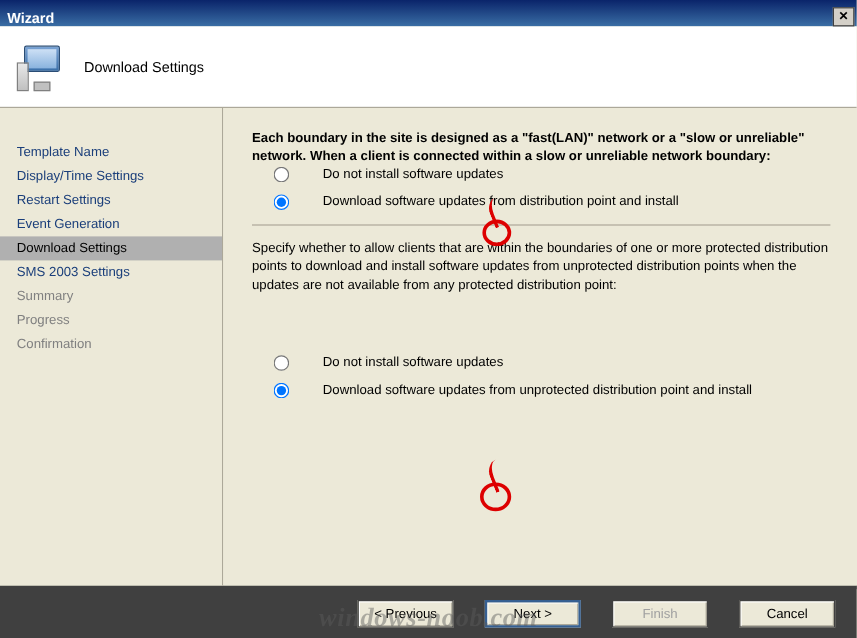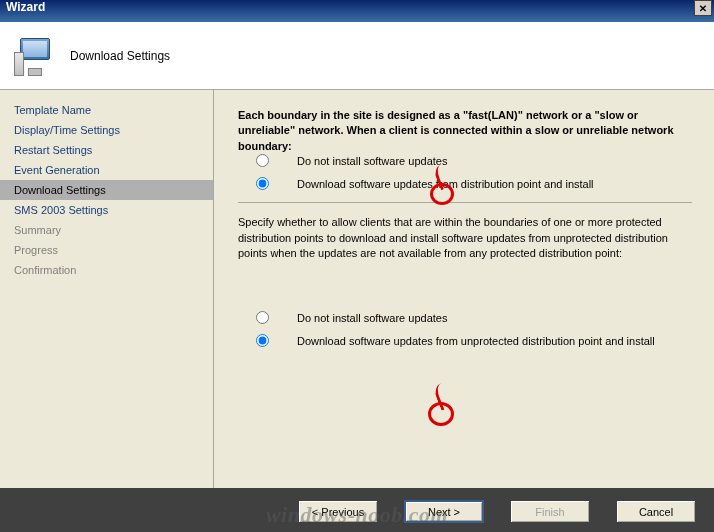--- a/index.html
+++ b/index.html
@@ -10,21 +10,21 @@
       width: 714px;
       height: 532px;
       overflow: hidden;
       position: relative;
     }
     .titlebar {
       background: linear-gradient(to bottom, #0a246a, #3a6ea5);
       color: #fff;
       height: 22px;
       display: flex;
-      align-items: flex-start;
+      align-items: flex-end;
       justify-content: space-between;
       padding: 0 2px 0 6px;
       font-weight: bold;
       font-size: 12px;
     }
     .close-btn {
       width: 18px;
       height: 16px;
       background: #d4d0c8;
       border: 1px solid #404040;
@@ -87,24 +87,24 @@
     }
     .header-title {
       font-size: 12px;
       color: #000;
     }
     .body-area {
       display: flex;
       height: 398px;
     }
     .sidebar {
-      width: 214px;
+      width: 186px;
       background: #ece9d8;
       border-right: 1px solid #aca899;
-      padding-top: 10px;
+      padding-top: 27px;
     }
     .sidebar-item {
       padding: 4px 8px 4px 14px;
       color: #1a3e7a;
       cursor: pointer;
       font-size: 11px;
     }
     .sidebar-item.selected {
       background: #b0b0b0;
       color: #000;

